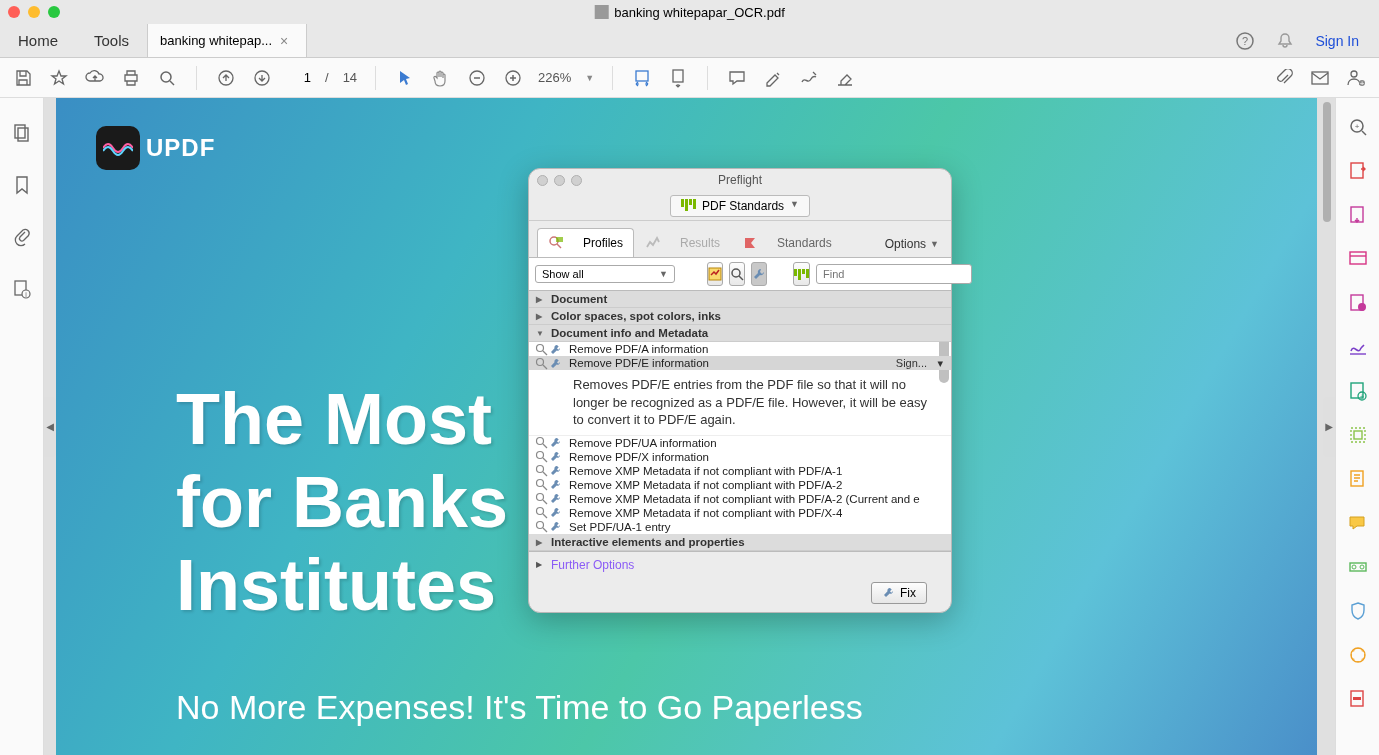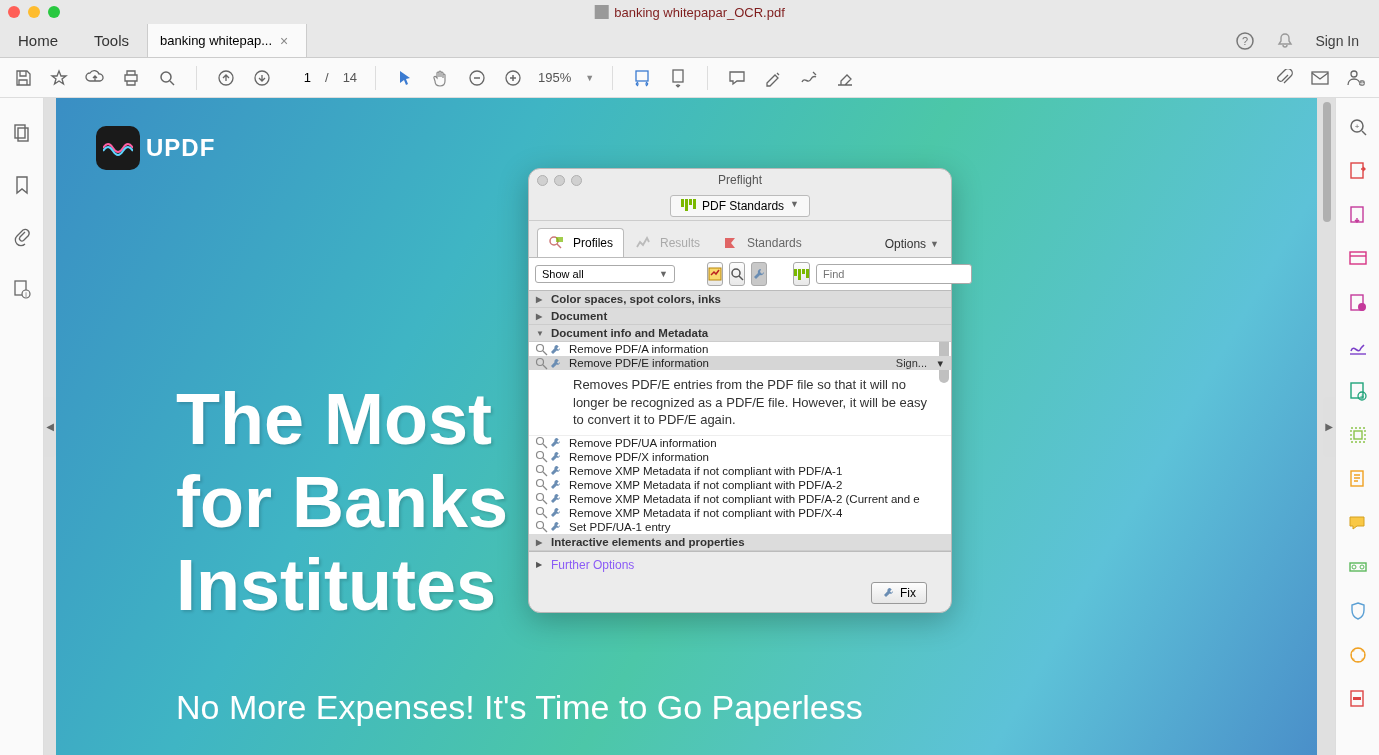--- a/index.html
+++ b/index.html
@@ -5,31 +5,31 @@
 * { box-sizing: border-box; margin: 0; padding: 0; font-family: -apple-system, BlinkMacSystemFont, "Segoe UI", sans-serif; }
 html, body { width: 1379px; height: 755px; overflow: hidden; background: #f0f0f0; }
 
 
 .titlebar { height: 24px; background: #e8e8e8; display: flex; align-items: center; padding: 0 8px; position: relative; }
 .traffic-lights { display: flex; gap: 8px; }
 .light { width: 12px; height: 12px; border-radius: 50%; }
 .light.red { background: #ff5f57; }
 .light.yellow { background: #febc2e; }
 .light.green { background: #28c840; }
-.titlebar-title { position: absolute; left: 50%; transform: translateX(-50%); font-size: 13px; color: #7f1d1d; display: flex; align-items: center; gap: 6px; }
+.titlebar-title { position: absolute; left: 50%; transform: translateX(-50%); font-size: 13px; color: #000000; display: flex; align-items: center; gap: 6px; }
 .pdf-icon-small { width: 14px; height: 14px; background: #999; display: inline-block; }
 
 
 .tabs-row { height: 34px; background: #e8e8e8; border-bottom: 1px solid #ccc; display: flex; align-items: stretch; }
 .nav-btn { padding: 0 18px; display: flex; align-items: center; font-size: 15px; color: #333; cursor: pointer; }
 .doc-tab { background: #fafafa; border-left: 1px solid #ccc; border-right: 1px solid #ccc; display: flex; align-items: center; padding: 0 12px; gap: 8px; font-size: 13px; min-width: 160px; }
 .tab-close { color: #888; cursor: pointer; font-size: 14px; }
 .tabs-right { margin-left: auto; display: flex; align-items: center; gap: 20px; padding-right: 20px; }
 .icon-btn { width: 20px; height: 20px; display: flex; align-items: center; justify-content: center; color: #666; cursor: pointer; }
-.signin { font-size: 14px; color: #404040; cursor: pointer; }
+.signin { font-size: 14px; color: #1d4ed8; cursor: pointer; }
 
 
 .toolbar { height: 40px; background: #fafafa; border-bottom: 1px solid #ddd; display: flex; align-items: center; padding: 0 12px; gap: 14px; }
 .tb-icon { width: 22px; height: 22px; display: flex; align-items: center; justify-content: center; color: #555; cursor: pointer; }
 .tb-sep { width: 1px; height: 24px; background: #ddd; margin: 0 4px; }
 .page-input { width: 24px; text-align: right; font-size: 13px; border: none; background: transparent; }
 .page-total { font-size: 13px; color: #555; }
 .zoom-label { font-size: 13px; color: #555; }
 .zoom-caret { font-size: 9px; color: #888; }
 .toolbar-right { margin-left: auto; display: flex; align-items: center; gap: 14px; }
@@ -63,21 +63,21 @@
 .pf-light { width: 11px; height: 11px; border-radius: 50%; background: #d0d0d0; border: 1px solid #b0b0b0; }
 .pf-title { position: absolute; left: 50%; transform: translateX(-50%); font-size: 12px; color: #555; }
 
 .pf-toolbar1 { height: 30px; display: flex; align-items: center; justify-content: center; border-bottom: 1px solid #ccc; }
 .pf-dropdown { background: #f8f8f8; border: 1px solid #bbb; border-radius: 3px; padding: 3px 10px; display: flex; gap: 6px; cursor: pointer; font-size: 12px; }
 .pf-bars-icon { display: inline-flex; gap: 1px; }
 .pf-bars-icon span { width: 3px; background: #7ab800; display: inline-block; }
 .pf-caret { font-size: 9px; color: #666; }
 
 .pf-tabs { height: 36px; display: flex; align-items: flex-end; padding: 0 8px; position: relative; }
-.pf-tab { padding: 6px 10px; display: flex; align-items: center; gap: 9px; font-size: 12px; color: #666; cursor: pointer; border: 1px solid transparent; border-bottom: none; }
+.pf-tab { padding: 6px 10px; display: flex; align-items: center; gap: 19px; font-size: 12px; color: #666; cursor: pointer; border: 1px solid transparent; border-bottom: none; }
 .pf-tab.active { background: #fff; border-color: #bbb; border-radius: 4px 4px 0 0; color: #000; }
 .pf-tab.inactive { color: #aaa; }
 .pf-options { margin-left: auto; font-size: 12px; color: #333; cursor: pointer; padding: 6px 4px; display: flex; align-items: center; gap: 4px; }
 
 .pf-filter-row { height: 34px; background: #fff; border-top: 1px solid #bbb; border-bottom: 1px solid #bbb; display: flex; align-items: center; padding: 0 6px; gap: 6px; }
 .pf-select { flex: 0 0 140px; border: 1px solid #aaa; border-radius: 3px; padding: 2px 6px; font-size: 11px; background: #fff; display: flex; justify-content: space-between; align-items: center; cursor: pointer; }
 .pf-iconbtn { width: 26px; height: 24px; border: 1px solid #aaa; border-radius: 3px; background: linear-gradient(#fdfdfd,#e8e8e8); display: flex; align-items: center; justify-content: center; cursor: pointer; }
 .pf-iconbtn.pressed { background: #c8c8c8; }
 .pf-find { flex: 1; border: 1px solid #aaa; border-radius: 3px; padding: 3px 6px; font-size: 11px; color: #999; }
 
@@ -202,21 +202,21 @@
         <line x1="6" y1="9" x2="12" y2="9" stroke="#666" stroke-width="1.5"></line>
       </svg>
     </div>
   <div class="tb-icon">
       <svg width="18" height="18" viewBox="0 0 18 18">
         <circle cx="9" cy="9" r="7" fill="none" stroke="#666" stroke-width="1.3"></circle>
         <line x1="6" y1="9" x2="12" y2="9" stroke="#666" stroke-width="1.5"></line>
         <line x1="9" y1="6" x2="9" y2="12" stroke="#666" stroke-width="1.5"></line>
       </svg>
     </div>
-  <span class="zoom-label">195%</span>
+  <span class="zoom-label">226%</span>
   <span class="zoom-caret">▼</span>
   <div class="tb-sep"></div>
   <div class="tb-icon">
       <svg width="20" height="20" viewBox="0 0 20 20">
         <rect x="4" y="3" width="12" height="10" fill="none" stroke="#3b7bd1" stroke-width="1.3"></rect>
         <path d="M7 16l-3 0m0 0l2-2m-2 2l2 2 M13 16l3 0m0 0l-2-2m2 2l-2 2" fill="none" stroke="#3b7bd1" stroke-width="1.2"></path>
       </svg>
     </div>
   <div class="tb-icon">
       <svg width="20" height="20" viewBox="0 0 20 20">
@@ -396,22 +396,22 @@
               <span style="height:11px"></span>
               <span style="height:5px"></span>
               <span style="height:9px"></span>
             </span>
           </div>
         <input class="pf-find" placeholder="Find" style="">
       </div>
 
       <div class="pf-list">
         <div class="pf-list-scroll"></div>
+        <div class="pf-group">Document</div>
         <div class="pf-group">Color spaces, spot colors, inks</div>
-        <div class="pf-group">Document</div>
         <div class="pf-group expanded">Document info and Metadata</div>
 
         <div class="pf-item">
           <span class="pf-item-icons">
             <svg class="pf-mag" viewBox="0 0 13 13">
                 <circle cx="5" cy="5" r="3.5" fill="none" stroke="#888" stroke-width="1.2"></circle>
                 <line x1="8" y1="8" x2="12" y2="12" stroke="#888" stroke-width="1.2"></line>
               </svg>
             <svg class="pf-wrench" viewBox="0 0 13 13">
                 <path d="M8 2a2.5 2.5 0 00-2.5 3.3L2 9l2 2 3.7-3.5A2.5 2.5 0 0011 5l-1.7 1.7L8 5.3 9.7 3.6z" fill="#6a8db3"></path>

